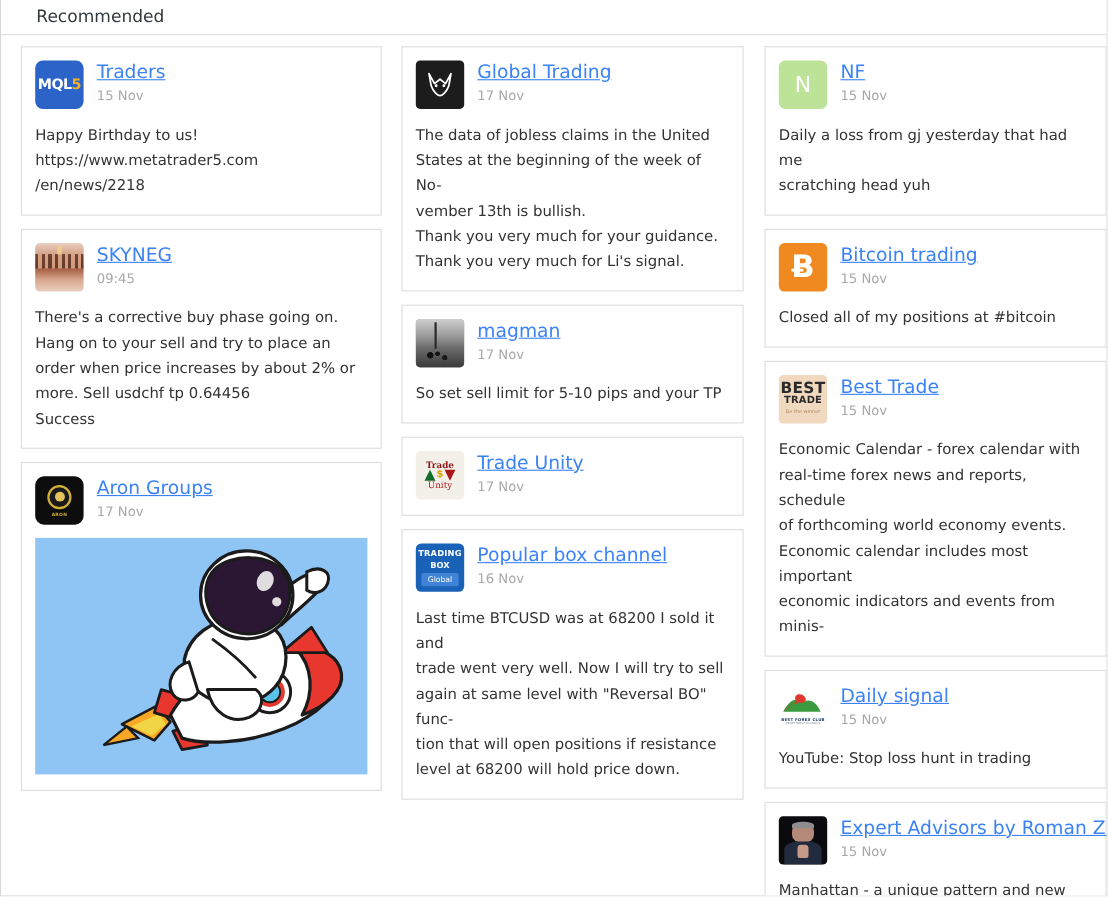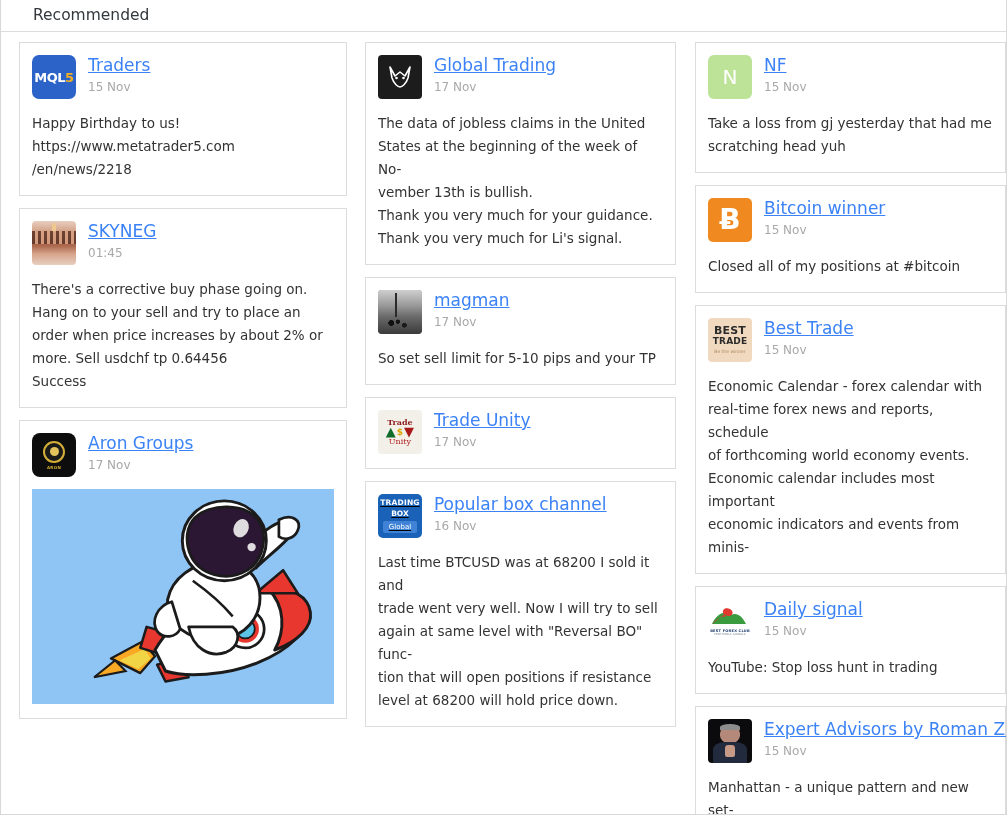--- a/index.html
+++ b/index.html
@@ -147,33 +147,33 @@
   }
 
   .av-unity { background: #f3f0ea; display:flex; flex-direction:column; align-items:center; justify-content:center; }
   .av-unity .w1 { font-size:8px; font-weight:bold; color:#8c1a1a; line-height:9px; font-family:"DejaVu Serif", serif;}
   .av-unity .w2 { font-size:8px; font-weight:normal; color:#b02020; line-height:9px; font-family:"DejaVu Serif", serif;}
   .av-unity .mid { display:flex; align-items:center; gap:1px; line-height:10px;}
   .av-unity .up { color:#116b2b; font-size:13px; font-weight:bold; }
   .av-unity .dol { color:#d8a300; font-size:9px; font-weight:bold; }
   .av-unity .dn { color:#a81818; font-size:13px; font-weight:bold; }
 
-  .av-tbox { background:#1a62b8; display:flex; flex-direction:column; align-items:center; justify-content:center; border-radius:5px; gap:3px;text-decoration:underline;}
+  .av-tbox { background:#1a62b8; display:flex; flex-direction:column; align-items:center; justify-content:center; border-radius:5px; gap:3px;}
   .av-tbox .l1 { color:#fff; font-size:7.5px; font-weight:bold; letter-spacing:.2px; line-height:8px;}
   .av-tbox .l2 { color:#fff; font-size:7.5px; font-weight:bold; line-height:8px;}
   .av-tbox .pill { background:#3f82d6; color:#fff; font-size:7px; padding:2px 6px; border-radius:2px; line-height:8px;}
 
   .av-nf { background:#bde398; display:flex; align-items:center; justify-content:center; border-radius:6px; }
   .av-nf span { color:#ffffff; font-size:20px; }
 
   .av-btc { background:#f08a20; display:flex; align-items:center; justify-content:center; border-radius:5px;}
   .av-btc span { color:#fff; font-size:28px; font-weight:bold; line-height:28px; font-family:"DejaVu Sans", sans-serif;}
 
   .av-best { background:#f0d9bf; display:flex; flex-direction:column; align-items:center; justify-content:center; }
-  .av-best .b1 { font-size:11px; font-weight:bold; color:#2b2b2b; line-height:11px; letter-spacing:.2px;}
+  .av-best .b1 { font-size:14px; font-weight:bold; color:#2b2b2b; line-height:11px; letter-spacing:.2px;}
   .av-best .b2 { font-size:9px; font-weight:bold; color:#2b2b2b; line-height:11px; letter-spacing:.2px;}
   .av-best .b3 { font-size:4.5px; color:#b08a5e; line-height:7px; margin-top:1px;}
 
   .av-daily { background:#ffffff; display:flex; flex-direction:column; align-items:center; justify-content:center; }
   .av-daily .cap { font-size:3.6px; font-weight:bold; color:#1b3a6b; letter-spacing:.2px; margin-top:2px;}
   .av-daily .cap2 { font-size:2.6px; color:#6b7b8f; letter-spacing:.2px;}
 
   .av-roman { background:#0b0b0e; }
   .av-roman::before{
     content:""; position:absolute; left:28%; top:14%; width:44%; height:40%;
@@ -212,21 +212,21 @@
         <div class="body">Happy Birthday to us!
 https://www.metatrader5.com
 /en/news/2218</div>
       </div>
 
       <div class="card">
         <div class="card-head">
           <div class="avatar av-skyneg"></div>
           <div class="meta">
             <div class="author">SKYNEG</div>
-            <div class="date">01:45</div>
+            <div class="date">09:45</div>
           </div>
         </div>
         <div class="body">There's a corrective buy phase going on.
 Hang on to your sell and try to place an
 order when price increases by about 2% or
 more. Sell usdchf tp 0.64456
 Success</div>
       </div>
 
       <div class="card">
@@ -362,31 +362,31 @@
       <div class="card">
         <div class="card-head">
           <div class="avatar av-nf">
             <span>N</span>
           </div>
           <div class="meta">
             <div class="author">NF</div>
             <div class="date">15 Nov</div>
           </div>
         </div>
-        <div class="body">Take a loss from gj yesterday that had me
+        <div class="body">Daily a loss from gj yesterday that had me
 scratching head yuh</div>
       </div>
 
       <div class="card">
         <div class="card-head">
           <div class="avatar av-btc">
             <span>Ƀ</span>
           </div>
           <div class="meta">
-            <div class="author">Bitcoin winner</div>
+            <div class="author">Bitcoin trading</div>
             <div class="date">15 Nov</div>
           </div>
         </div>
         <div class="body">Closed all of my positions at #bitcoin</div>
       </div>
 
       <div class="card">
         <div class="card-head">
           <div class="avatar av-best">
             <div class="b1">BEST</div>

